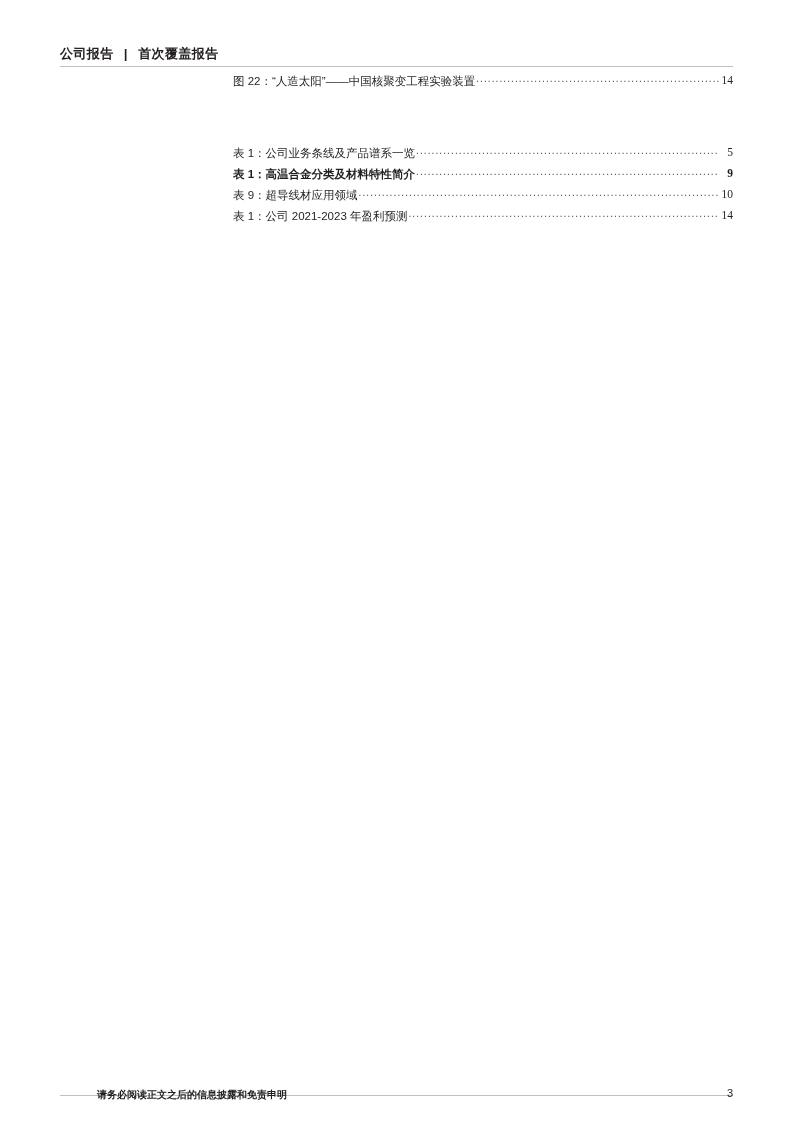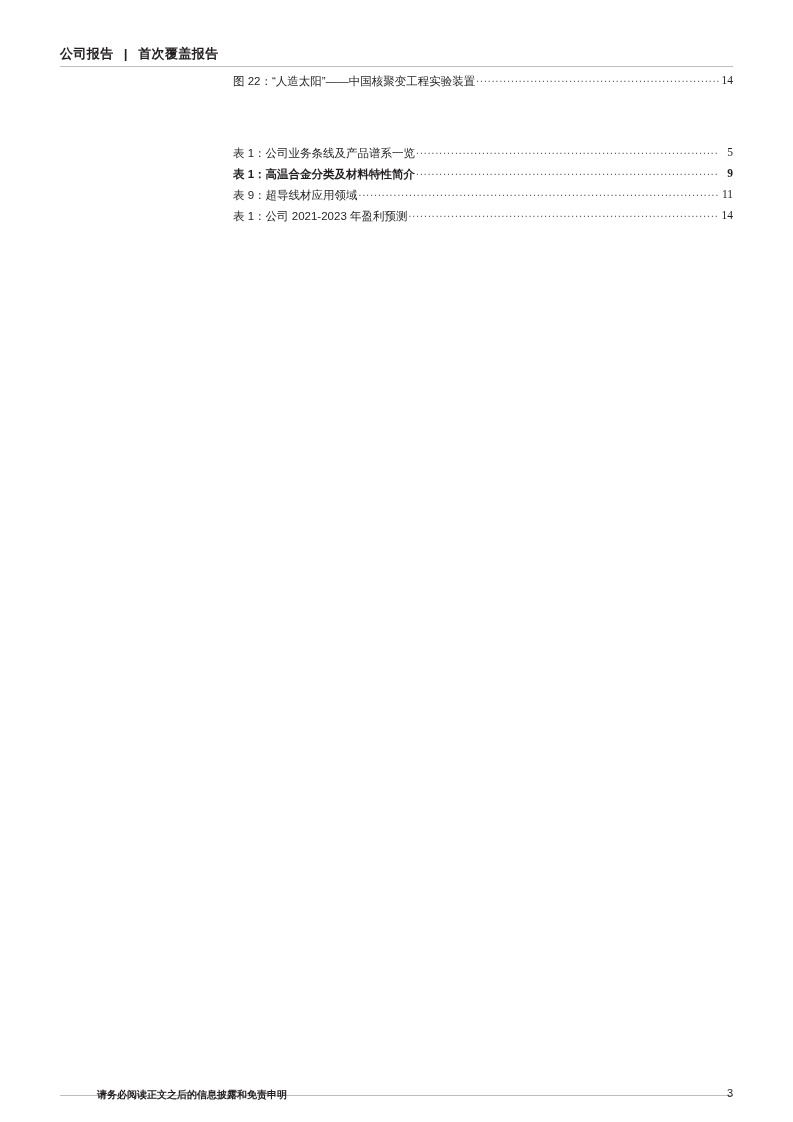--- a/index.html
+++ b/index.html
@@ -195,21 +195,21 @@
 
   <div class="toc-row bold">
     <span class="toc-label">表 1：高温合金分类及材料特性简介</span>
     <span class="toc-dots">............................................................................................................................................................</span>
     <span class="toc-page">9</span>
   </div>
 
   <div class="toc-row">
     <span class="toc-label">表 9：超导线材应用领域</span>
     <span class="toc-dots">............................................................................................................................................................</span>
-    <span class="toc-page">11</span>
+    <span class="toc-page">10</span>
   </div>
 
   <div class="toc-row">
     <span class="toc-label">表 1：公司 2021-2023 年盈利预测</span>
     <span class="toc-dots">............................................................................................................................................................</span>
     <span class="toc-page">14</span>
   </div>
 
 </div>
 

